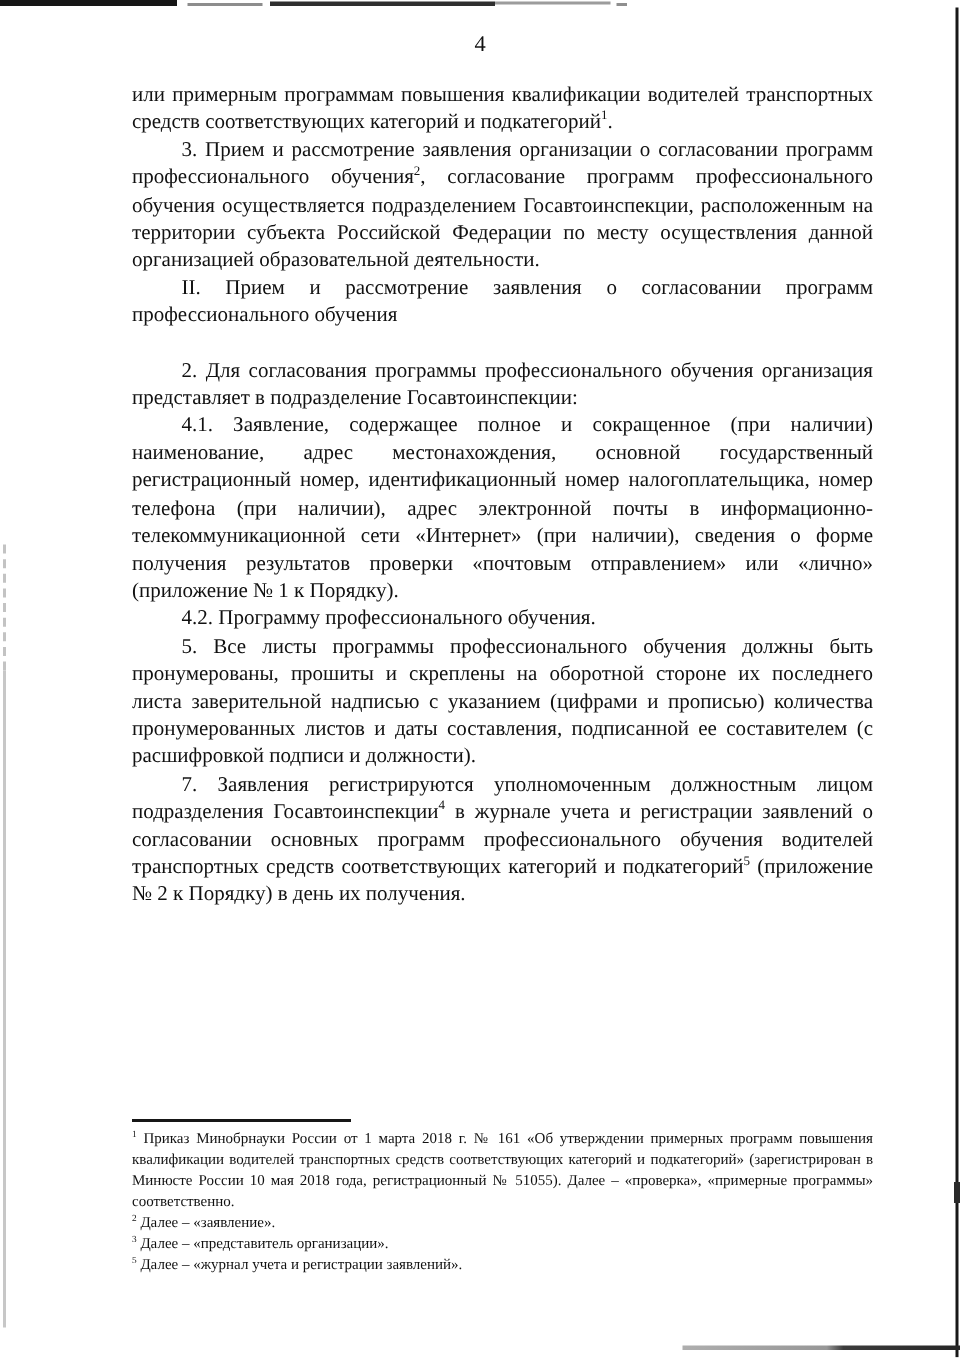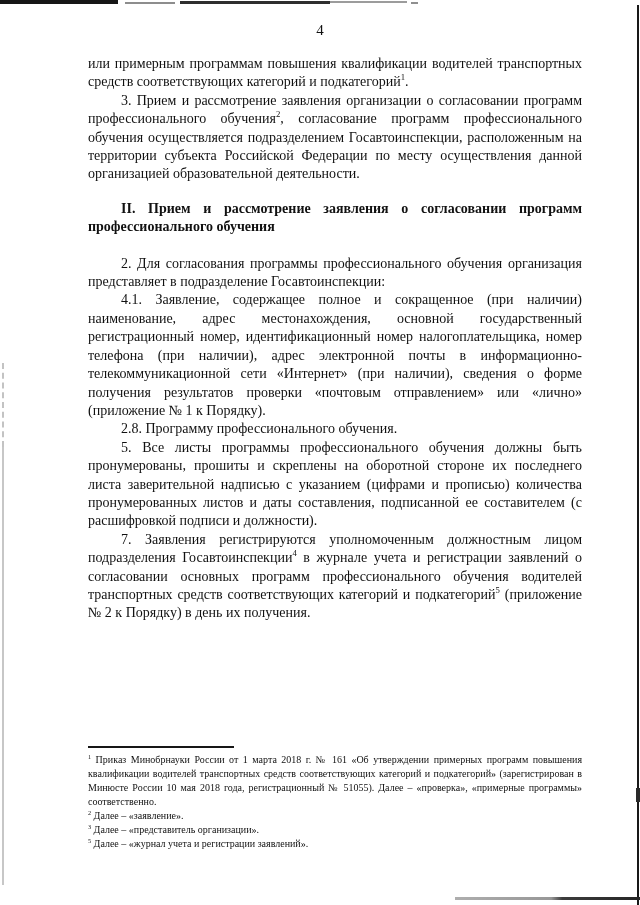--- a/index.html
+++ b/index.html
@@ -26,21 +26,21 @@
   .bottom-line{position:absolute;left:455px;right:0;top:897px;height:3px;
     background:linear-gradient(to right,#aeaeae,#979797 52%,#3c3c3c 58%,#262626);}
   
   .page-number{position:absolute;top:22px;left:0;right:0;text-align:center;font-size:15px;}
   .doc-body{
     position:absolute;left:88px;top:55px;width:494px;
     font-size:14px;line-height:18.4px;text-align:justify;
   }
   .doc-body p{margin:0;text-indent:33px;}
   .doc-body p.no-indent{text-indent:0;}
-  .doc-body p.bold{font-weight:700;margin-top:16px;margin-bottom:18px;}
+  .doc-body p.bold{font-weight:400;margin-bottom:18px;}
   sup{font-size:0.62em;line-height:0;vertical-align:super;}
   .fn-rule{position:absolute;left:88px;top:746px;width:146px;height:0;border-top:2px solid #161616;}
   .footnotes{
     position:absolute;left:88px;top:753px;width:494px;
     font-size:10px;line-height:14px;text-align:justify;
   }
   .footnotes p{margin:0;}
 </style>
 </head>
 <body>
@@ -61,21 +61,21 @@
   <div class="bottom-line"></div>
 
   <div class="page-number">4</div>
 
   <main class="doc-body" id="body-container">
       <p class="no-indent">или примерным программам повышения квалификации водителей транспортных средств соответствующих категорий и подкатегорий<sup>1</sup>.</p>
       <p>3. Прием и рассмотрение заявления организации о согласовании программ профессионального обучения<sup>2</sup>, согласование программ профессионального обучения осуществляется подразделением Госавтоинспекции, расположенным на территории субъекта Российской Федерации по месту осуществления данной организацией образовательной деятельности.</p>
       <p class="bold">II. Прием и рассмотрение заявления о согласовании программ профессионального обучения</p>
       <p>2. Для согласования программы профессионального обучения организация представляет в подразделение Госавтоинспекции:</p>
       <p>4.1. Заявление, содержащее полное и сокращенное (при наличии) наименование, адрес местонахождения, основной государственный регистрационный номер, идентификационный номер налогоплательщика, номер телефона (при наличии), адрес электронной почты в информационно-телекоммуникационной сети «Интернет» (при наличии), сведения о форме получения результатов проверки «почтовым отправлением» или «лично» (приложение № 1 к Порядку).</p>
-      <p>2.8. Программу профессионального обучения.</p>
+      <p>4.2. Программу профессионального обучения.</p>
       <p>5. Все листы программы профессионального обучения должны быть пронумерованы, прошиты и скреплены на оборотной стороне их последнего листа заверительной надписью с указанием (цифрами и прописью) количества пронумерованных листов и даты составления, подписанной ее составителем (с расшифровкой подписи и должности).</p>
       <p>7. Заявления регистрируются уполномоченным должностным лицом подразделения Госавтоинспекции<sup>4</sup> в журнале учета и регистрации заявлений о согласовании основных программ профессионального обучения водителей транспортных средств соответствующих категорий и подкатегорий<sup>5</sup> (приложение № 2 к Порядку) в день их получения.</p>
     </main>
 
   <div class="fn-rule"></div>
 
   <section class="footnotes" id="fn-container">
       <p><sup>1</sup> Приказ Минобрнауки России от 1 марта 2018 г. № 161 «Об утверждении примерных программ повышения квалификации водителей транспортных средств соответствующих категорий и подкатегорий» (зарегистрирован в Минюсте России 10 мая 2018 года, регистрационный № 51055). Далее – «проверка», «примерные программы» соответственно.</p>
       <p><sup>2</sup> Далее – «заявление».</p>
       <p><sup>3</sup> Далее – «представитель организации».</p>

